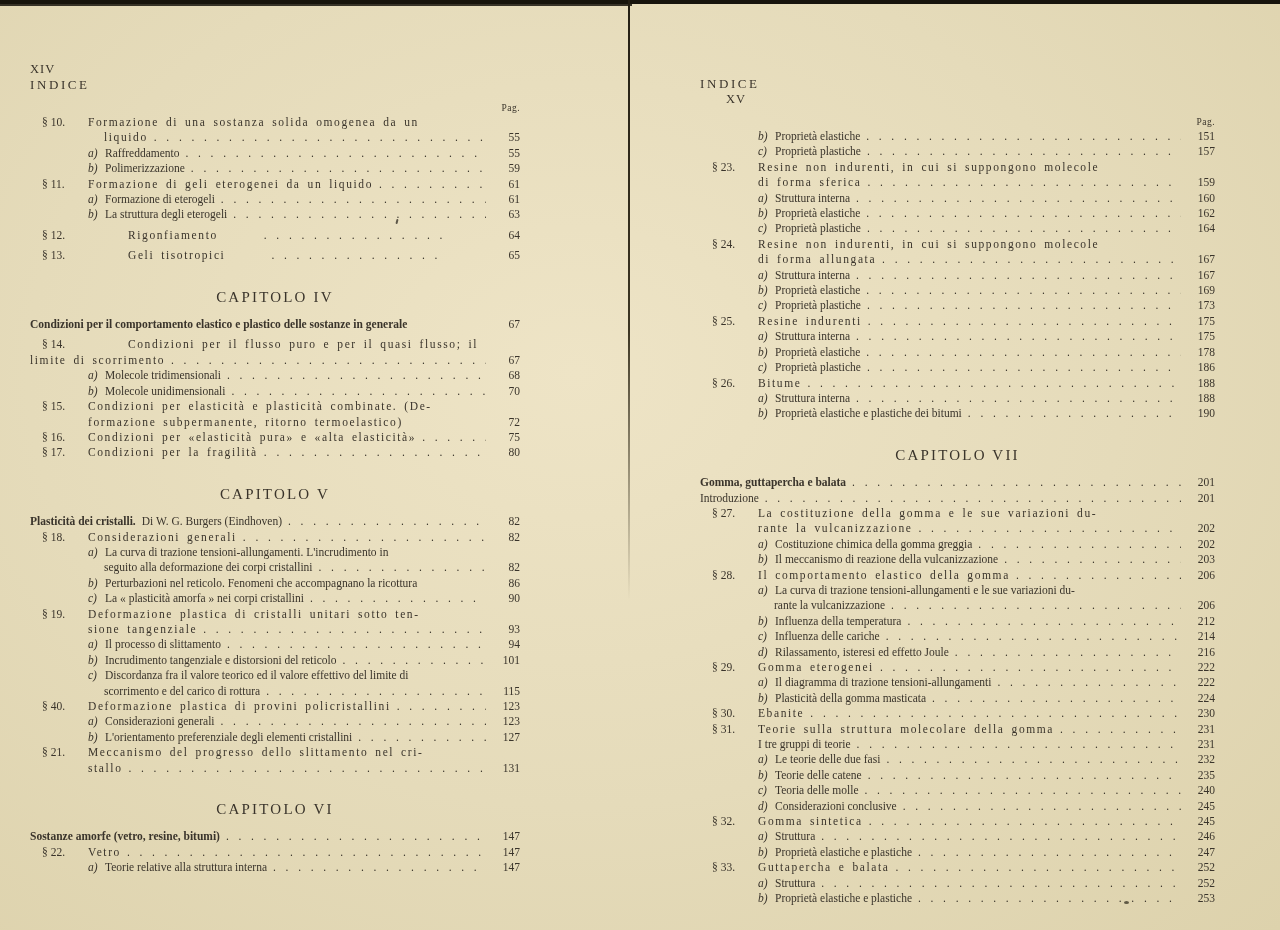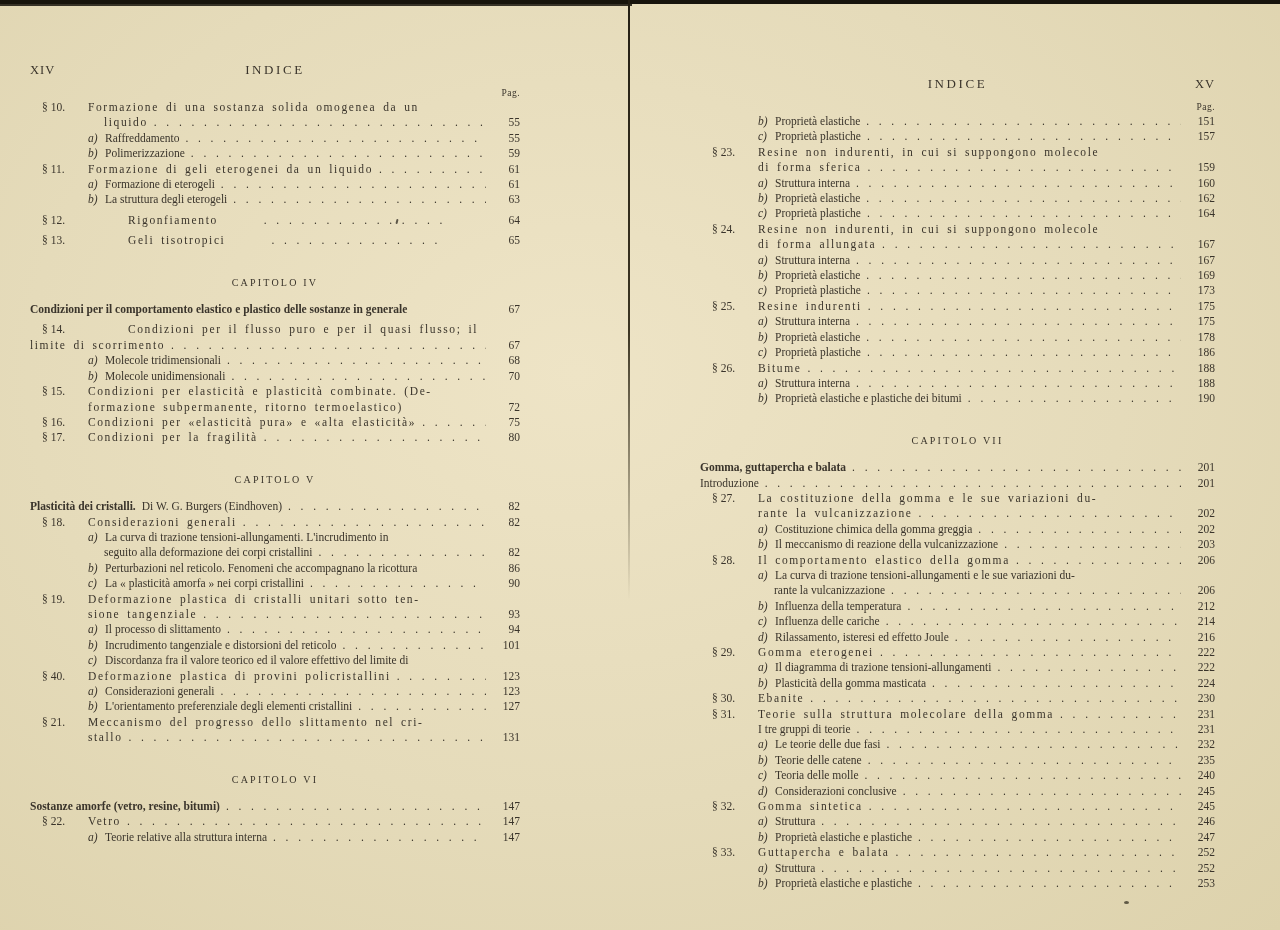--- a/index.html
+++ b/index.html
@@ -20,21 +20,21 @@
   .spine { background:linear-gradient(#241f14, #3c3522 55%, rgba(60,53,34,0)); }
   .stray-quote { position:absolute; left:396px; top:219px; width:2px; height:5px;
                  background:var(--ink); transform:rotate(14deg); border-radius:1px; opacity:.8; }
   .speck { position:absolute; left:1124px; top:901px; width:5px; height:3px;
            background:#2a2518; border-radius:50%; opacity:.7; }
 
   .page { position:absolute; }
   .page-left  { left:30px;  top:62px; width:490px; }
   .page-right { left:700px; top:76px; width:515px; }
 
-  .pagehead { display:flex; align-items:center; }
+  .pagehead { display:flex; align-items:flex-start;flex-direction:column; }
   .folio { flex:none; width:46px; font-size:12.5px; letter-spacing:1px; }
   .page-right .folio { text-align:right; }
   .runtitle { flex:1; text-align:center; font-size:13px; letter-spacing:2.6px; }
   .pagline { text-align:right; font-size:9.5px; letter-spacing:.5px; margin-top:10px; }
 
   .toc { margin-top:2px; font-size:11.5px; }
   .row { display:flex; align-items:baseline; line-height:15.4px; white-space:nowrap; }
   .ind1 { padding-left:12px; }
   .ind2 { padding-left:58px; }
   .ind3 { padding-left:74px; }
@@ -45,21 +45,21 @@
   .t { flex:none; }
   .sp { letter-spacing:1.6px; word-spacing:2.5px; }
   .b  { font-weight:bold; }
   .t2 { margin-left:6px; }
   .leader { flex:1 1 10px; min-width:0; overflow:hidden; margin:0 4px 0 6px; }
   .leader.dotted::before {
     content:". . . . . . . . . . . . . . . . . . . . . . . . . . . . . . . . . . . . . . . . . . . . . . . . . . . . . . . . . . . .";
     letter-spacing:3.4px;
   }
   .pg { flex:none; width:30px; text-align:right; }
-  .chapter { text-align:center; margin:26px 0 12px; font-size:10px; letter-spacing:2.2px; line-height:15.4px; }
+  .chapter { text-align:center; margin:26px 0 12px; font-size:15px; letter-spacing:2.2px; line-height:15.4px; }
 </style>
 </head>
 <body style="--paper: #e5dbba; --ink: #3a342b;">
 
 <div class="top-edge"></div>
 <div class="top-edge-left"></div>
 <div class="spine"></div>
 <div class="stray-quote"></div>
 <div class="speck"></div>
 
@@ -222,20 +222,25 @@
       <div class="row ind2">
         <span class="pre pre-it">b)</span>
         <span class="t">Incrudimento tangenziale e distorsioni del reticolo</span>
         <span class="leader dotted"></span>
         <span class="pg">101</span>
       </div>
       <div class="row ind2">
         <span class="pre pre-it">c)</span>
         <span class="t">Discordanza fra il valore teorico ed il valore effettivo del limite di</span>
       </div>
+      <div class="row ind3">
+        <span class="t">scorrimento e del carico di rottura</span>
+        <span class="leader dotted"></span>
+        <span class="pg">115</span>
+      </div>
       <div class="row ind1">
         <span class="pre pre-sec">§ 40.</span>
         <span class="t sp">Deformazione plastica di provini policristallini</span>
         <span class="leader dotted"></span>
         <span class="pg">123</span>
       </div>
       <div class="row ind2">
         <span class="pre pre-it">a)</span>
         <span class="t">Considerazioni generali</span>
         <span class="leader dotted"></span>

